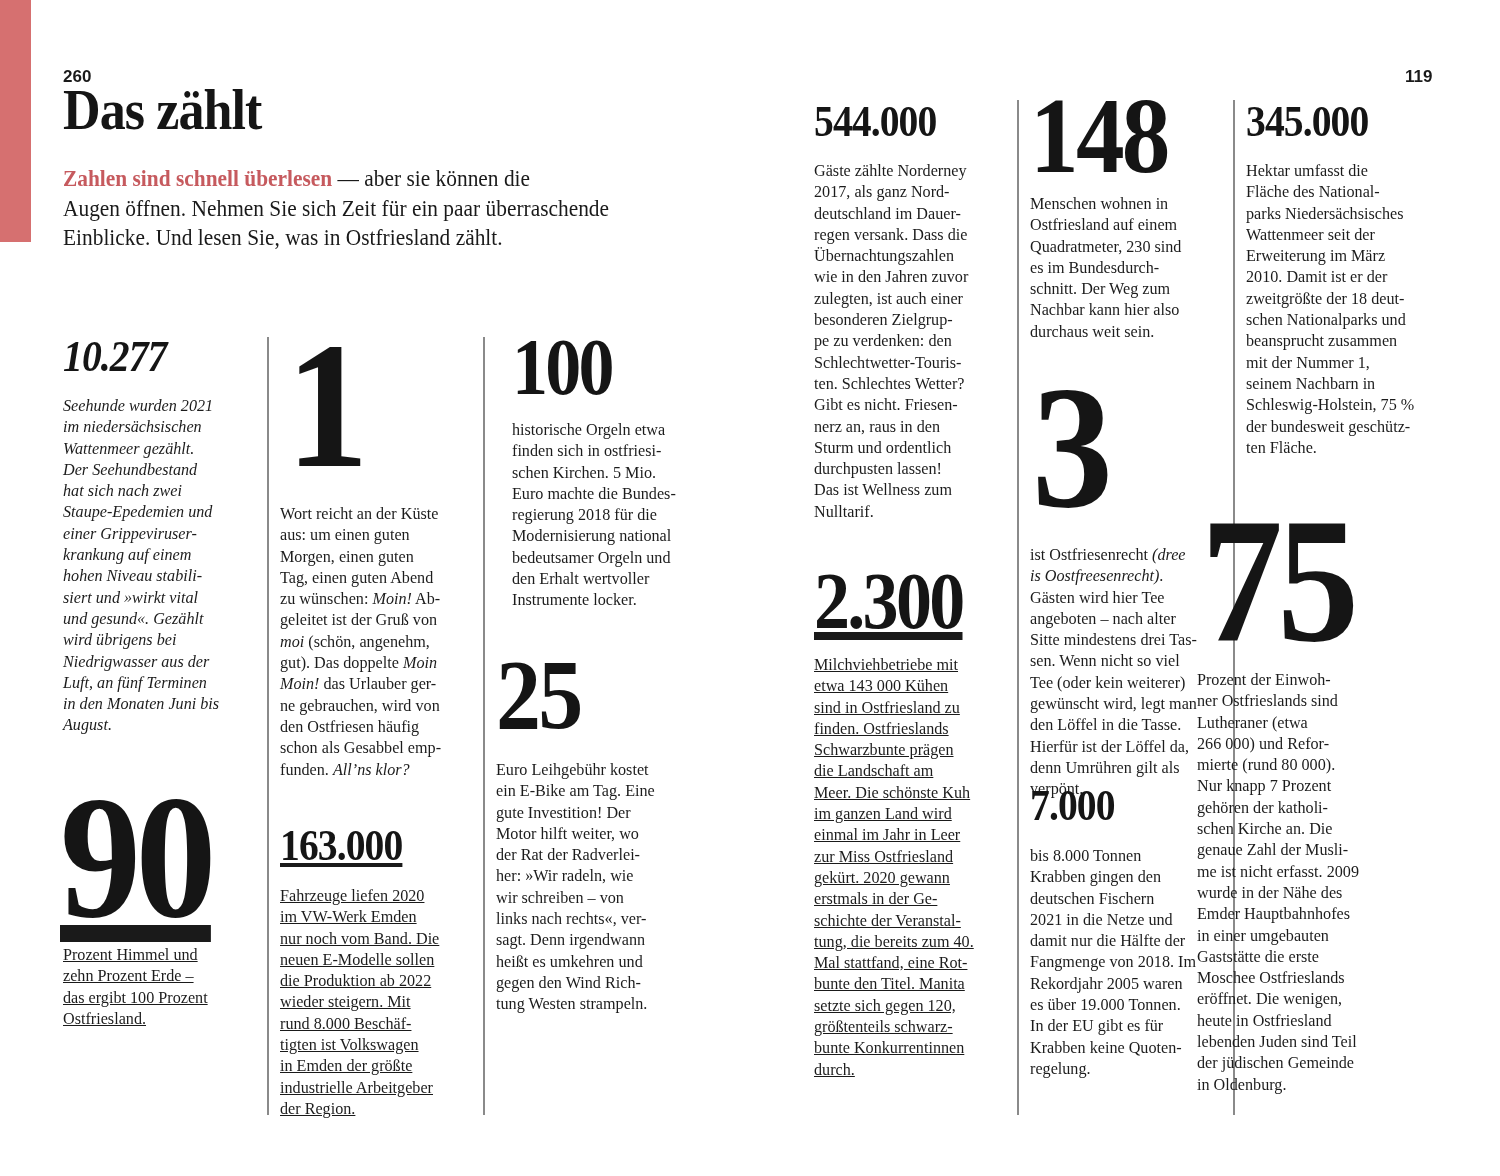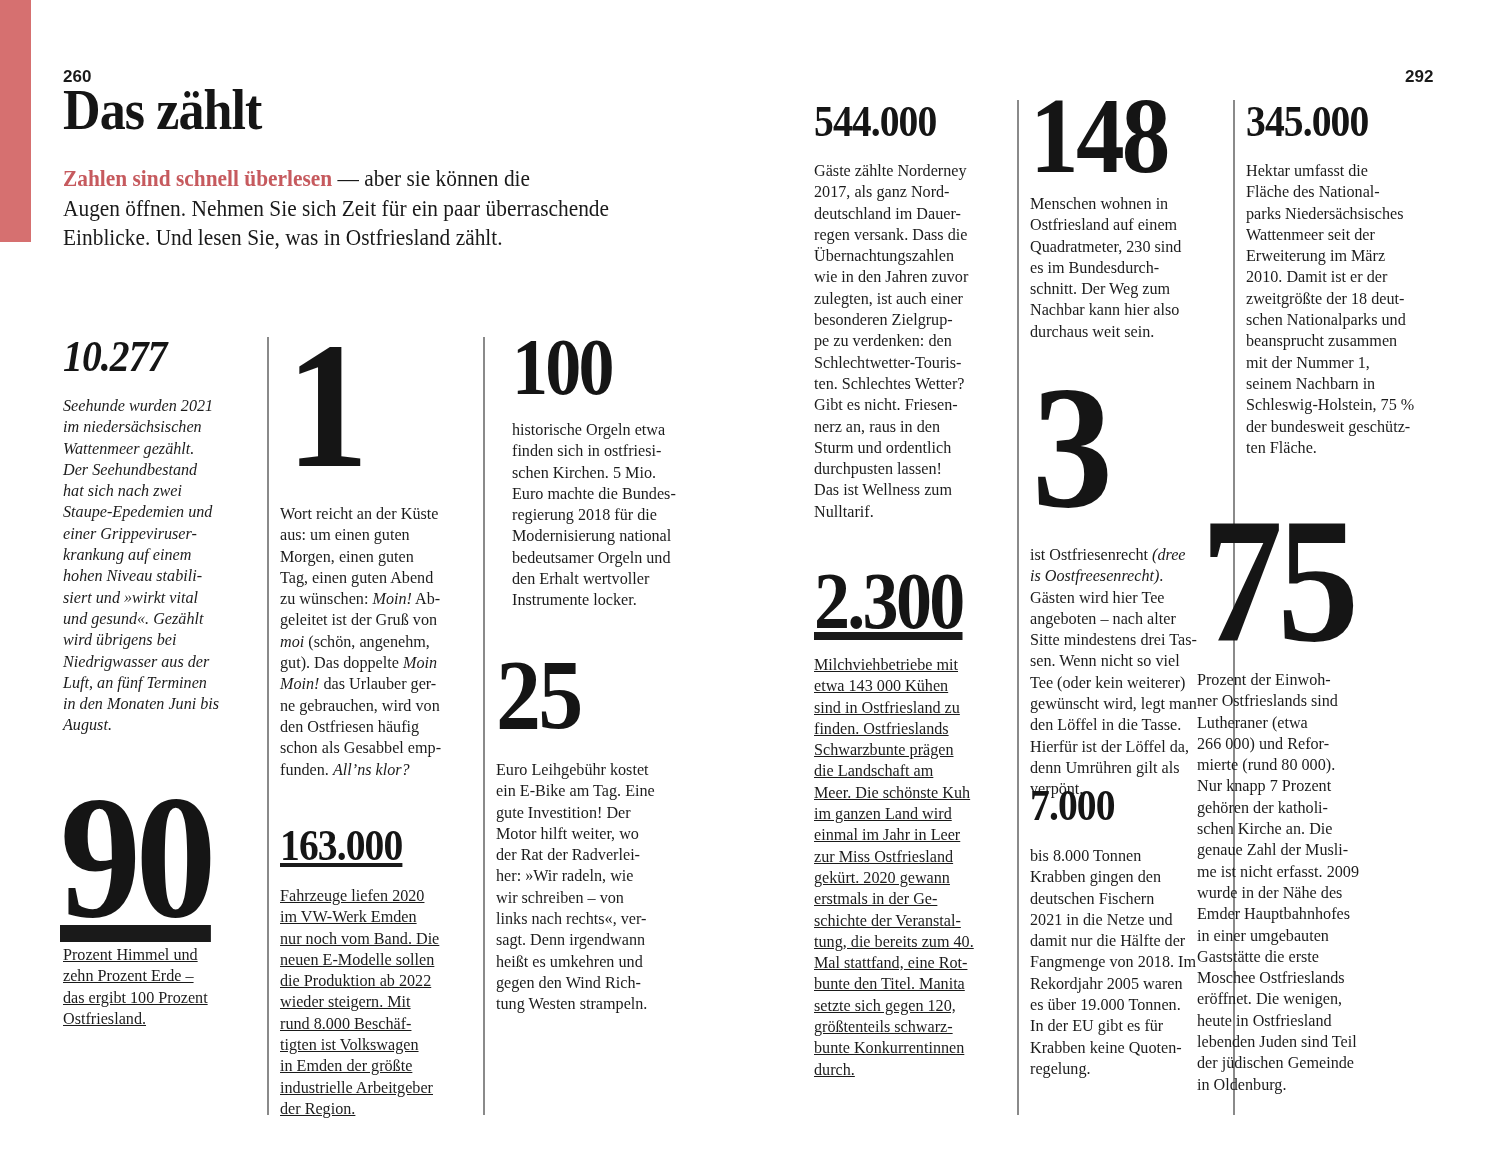--- a/index.html
+++ b/index.html
@@ -18,21 +18,21 @@
   .num-m { font-size:80px; line-height:82px; letter-spacing:-3px; transform:scaleX(0.9); }
   .num-l { font-size:150px; line-height:150px; letter-spacing:-6px; transform:scaleX(0.92); }
   .text { font-family:"Liberation Serif", serif; font-size:17.2px; line-height:21.3px; color:#1c1c1c; white-space:pre-line; transform:scaleX(0.94); transform-origin:left; width:230px; }
   .text i { font-style:italic; }
 </style>
 </head>
 <body>
 
 <div class="red-band"></div>
 <div class="page-num pn-left">260</div>
-<div class="page-num pn-right">292</div>
+<div class="page-num pn-right">119</div>
 
 <h1 class="title">Das zählt</h1>
 <div class="intro">
   <span class="accent">Zahlen sind schnell überlesen</span><span> — aber sie können die</span><br>
   <span>Augen öffnen. Nehmen Sie sich Zeit für ein paar überraschende</span><br>
   <span>Einblicke. Und lesen Sie, was in Ostfriesland zählt.</span>
 </div>
 
 <div class="divider" style="left:267px; top:337px; height:778px;"></div>
 <div class="divider" style="left:483px; top:337px; height:778px;"></div>

